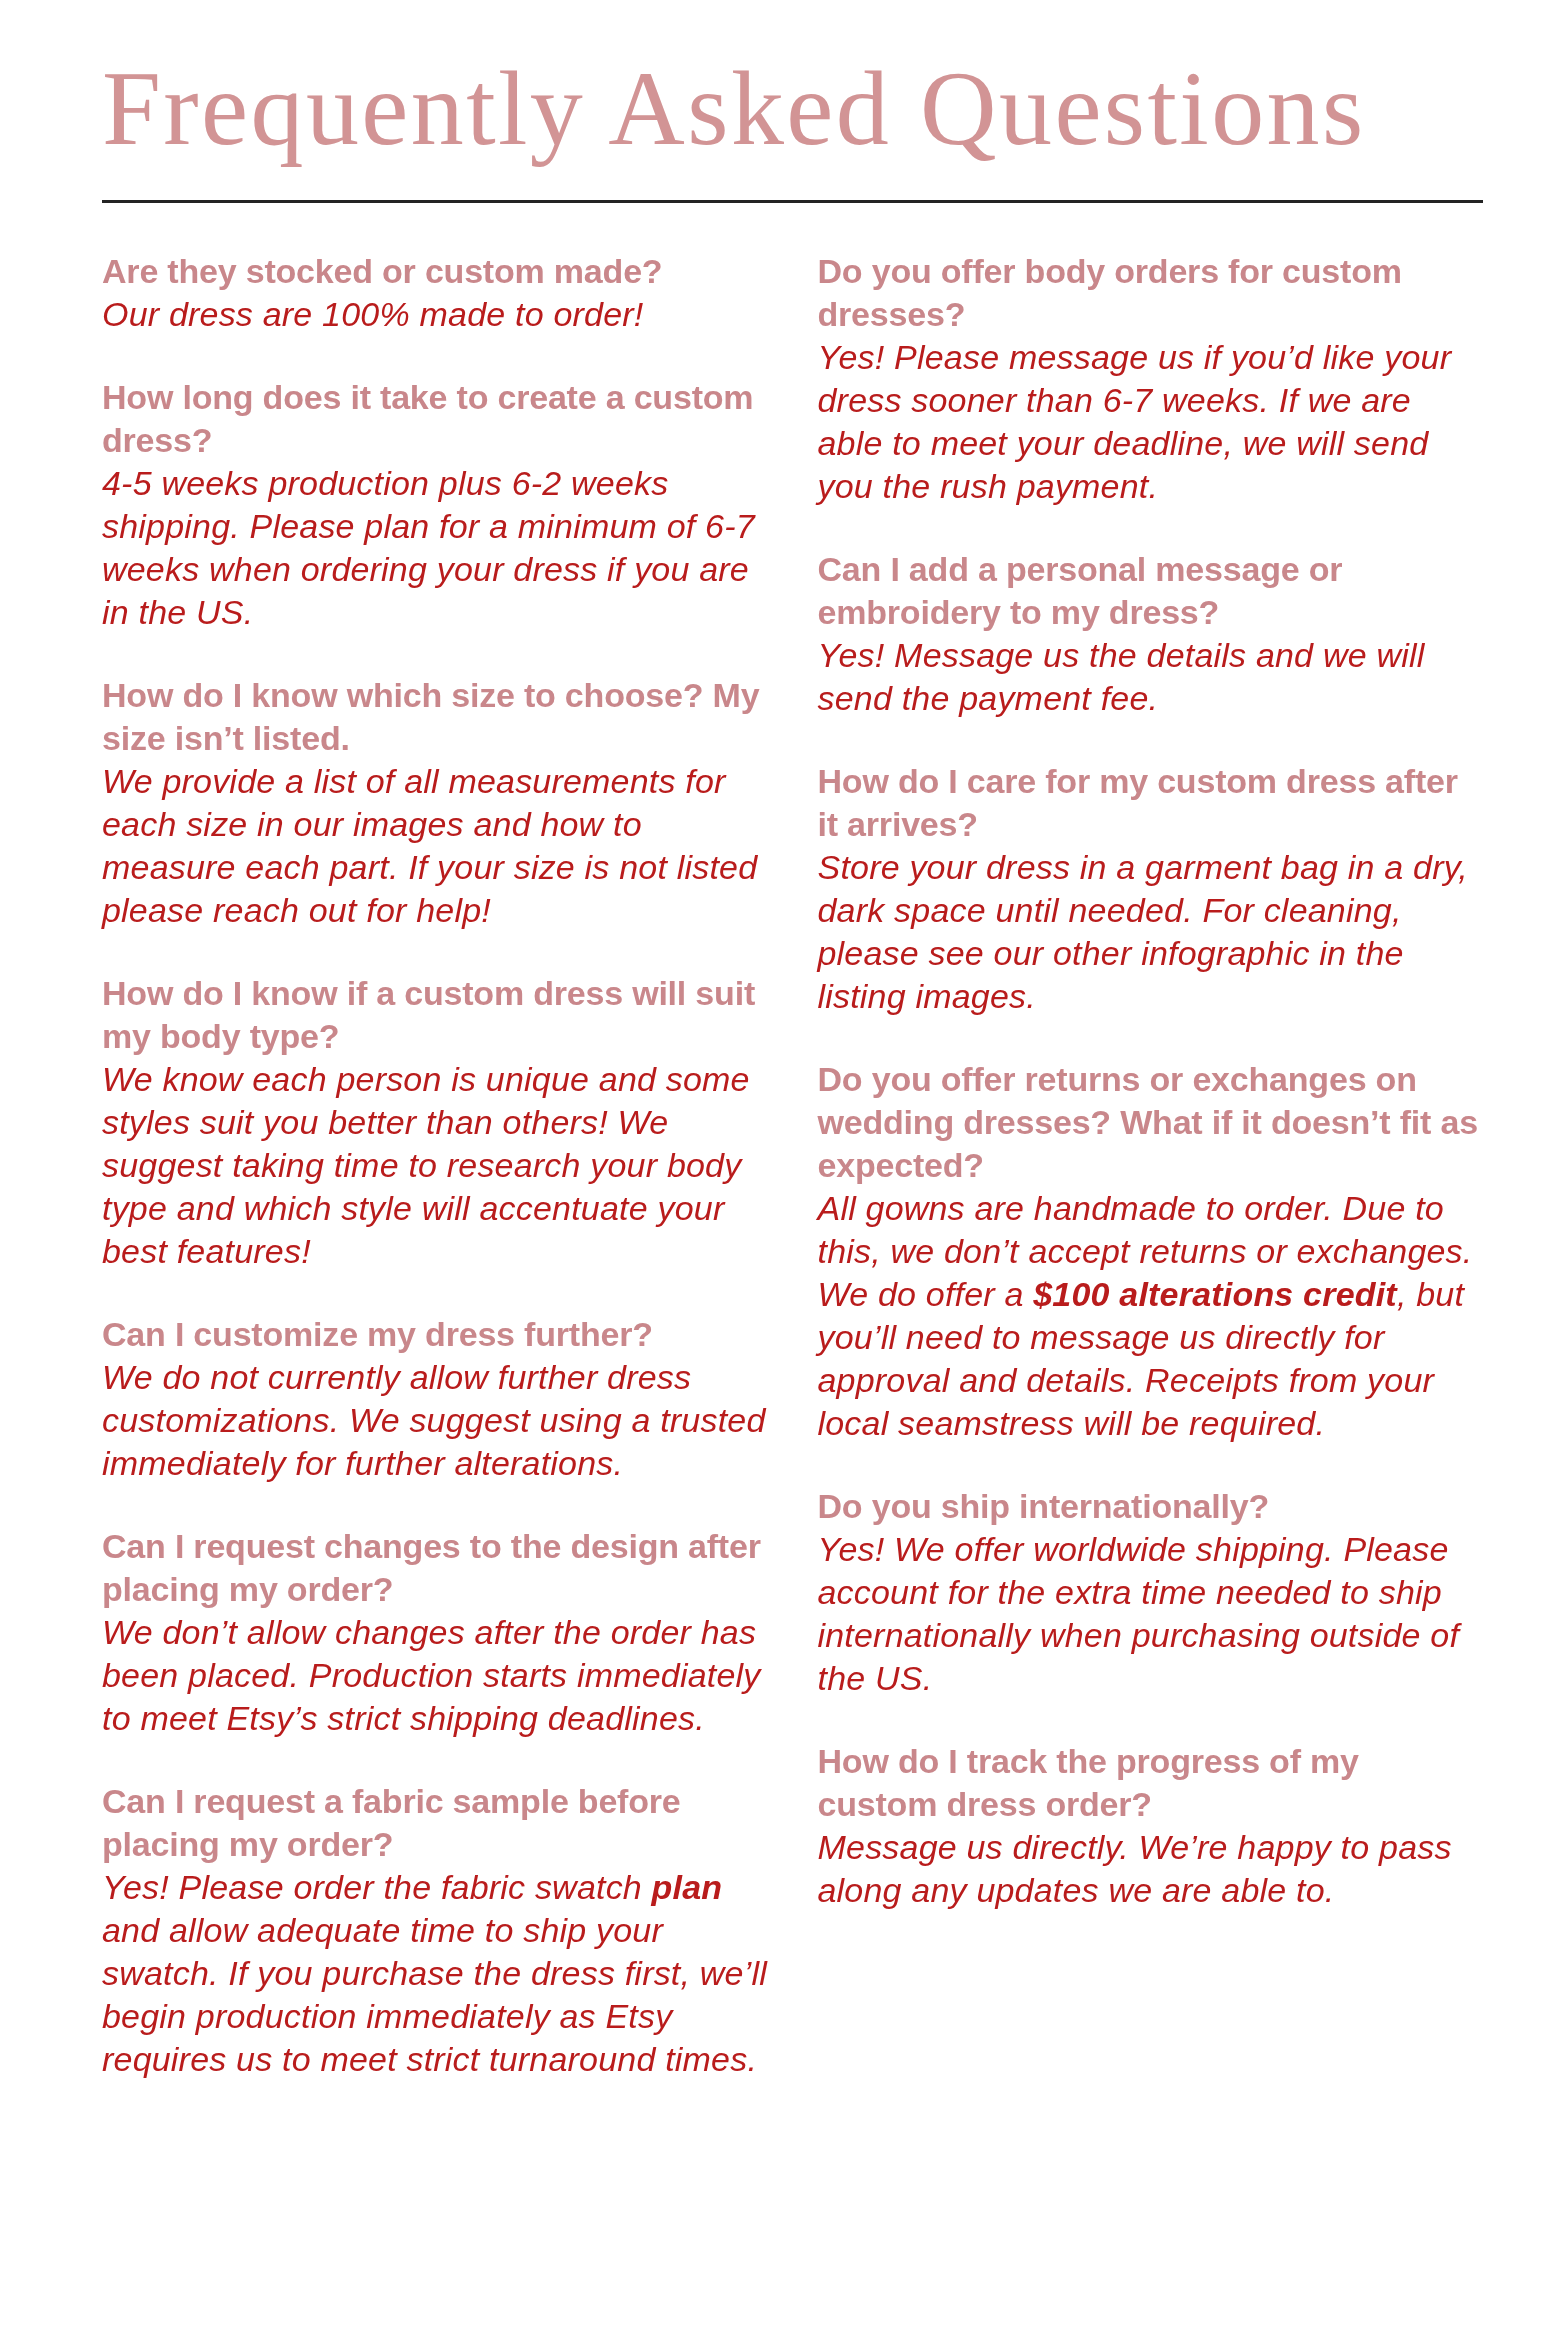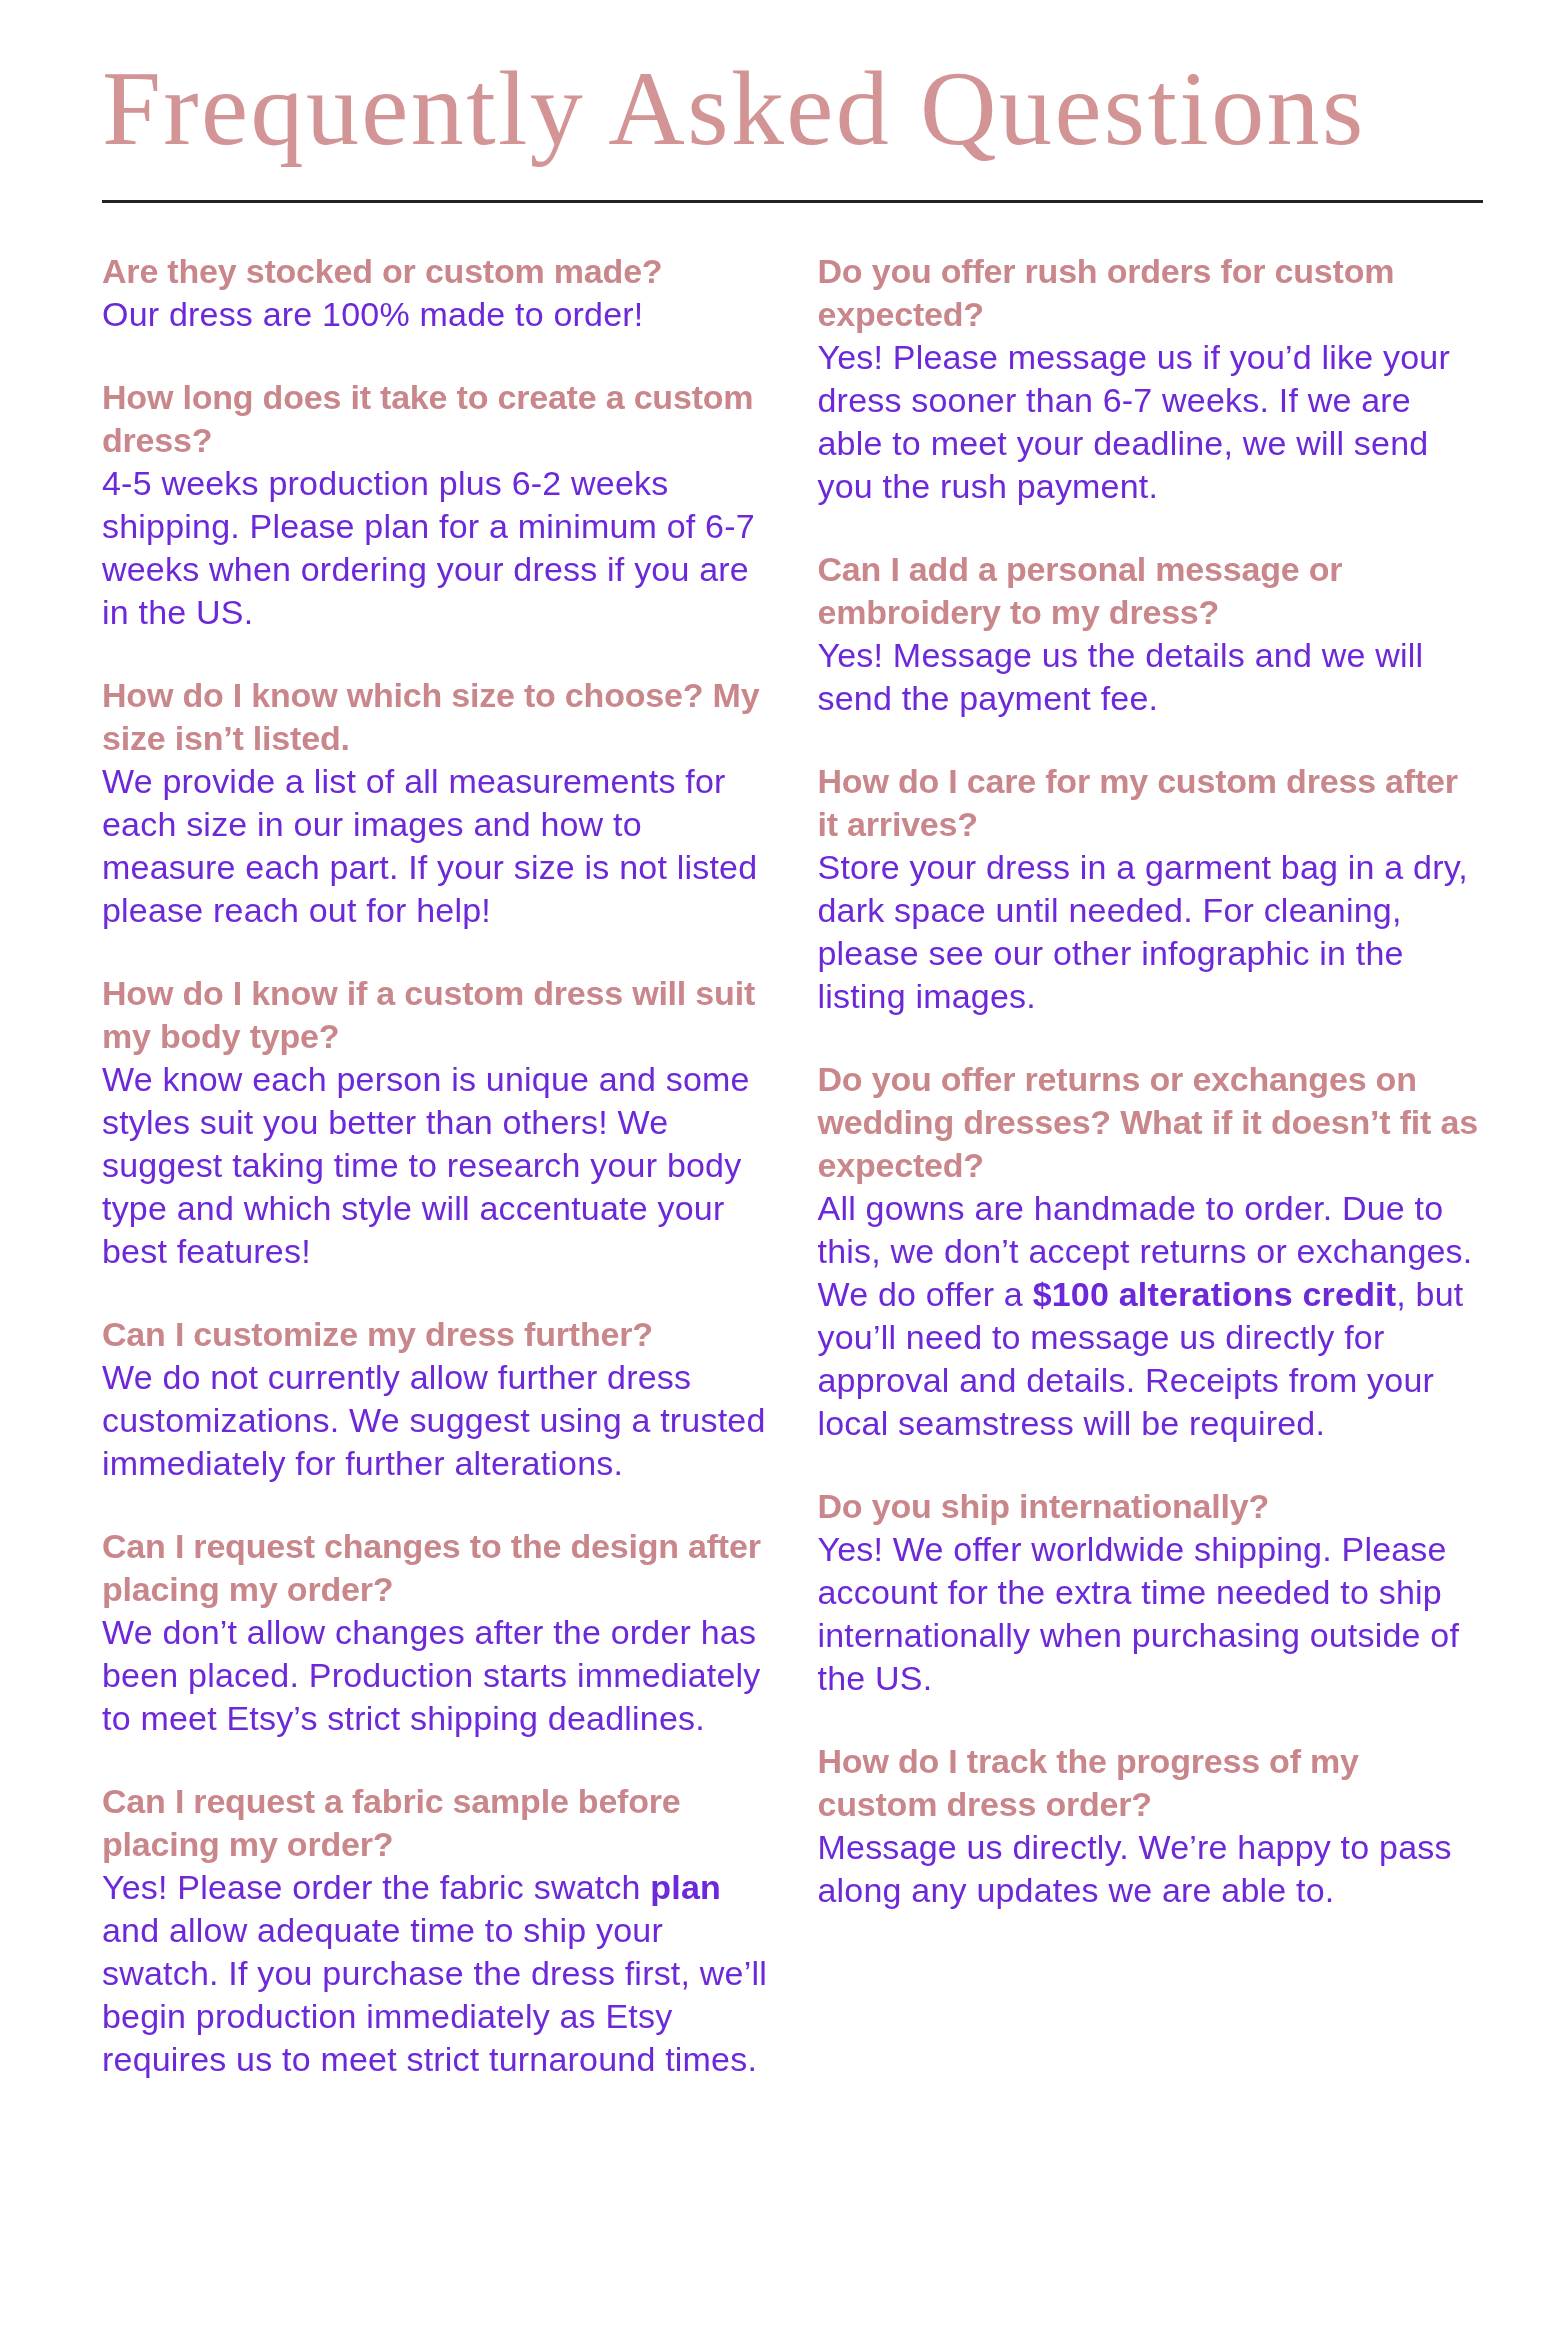--- a/index.html
+++ b/index.html
@@ -51,21 +51,22 @@
     font-weight: 700;
     letter-spacing: -0.2px;
     color: #c9878b;
   }
   .answer {
     margin: 0;
     font-size: 34px;
     line-height: 43px;
     font-weight: 400;
     letter-spacing: 0.2px;
-    color: #6d28d9;
+    color: #b91c1c;
+    font-style: italic;
   }
   .answer .bold {
     font-weight: 700;
   }
 </style>
 </head>
 <body>
 
 <div class="page">
   <header class="page-header">
@@ -104,21 +105,21 @@
     <p class="answer"><span>We don’t allow changes after the order has been placed. Production starts immediately to meet Etsy’s strict shipping deadlines.</span></p>
   </article>
 
   <article class="faq-item">
     <h2 class="question">Can I request a fabric sample before placing my order?</h2>
     <p class="answer"><span>Yes! Please order the fabric swatch </span><span class="bold">plan</span><span> and allow adequate time to ship your swatch. If you purchase the dress first, we’ll begin production immediately as Etsy requires us to meet strict turnaround times.</span></p>
   </article>
 </section>
     <section class="col">
   <article class="faq-item">
-    <h2 class="question">Do you offer rush orders for custom expected?</h2>
+    <h2 class="question">Do you offer body orders for custom dresses?</h2>
     <p class="answer"><span>Yes! Please message us if you’d like your dress sooner than 6-7 weeks. If we are able to meet your deadline, we will send you the rush payment.</span></p>
   </article>
 
   <article class="faq-item">
     <h2 class="question">Can I add a personal message or embroidery to my dress?</h2>
     <p class="answer"><span>Yes! Message us the details and we will send the payment fee.</span></p>
   </article>
 
   <article class="faq-item">
     <h2 class="question">How do I care for my custom dress after it arrives?</h2>

